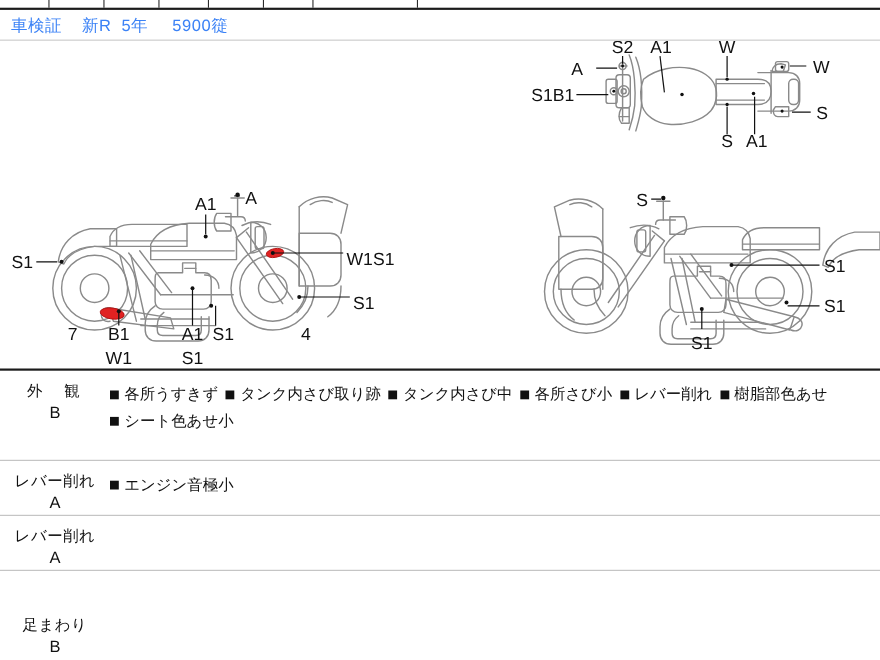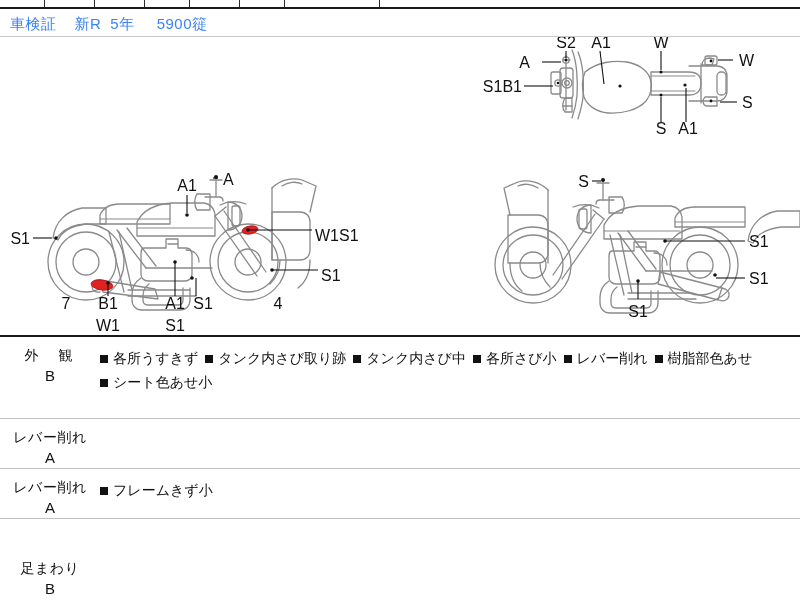--- a/index.html
+++ b/index.html
@@ -459,30 +459,30 @@
       <div class="eval-items item-wrap">
         <span class="item"><span class="bullet"></span><span class="itemtxt">各所うすきず</span></span><span class="sp"></span><span class="item"><span class="bullet"></span><span class="itemtxt">タンク内さび取り跡</span></span><span class="sp"></span><span class="item"><span class="bullet"></span><span class="itemtxt">タンク内さび中</span></span><span class="sp"></span><span class="item"><span class="bullet"></span><span class="itemtxt">各所さび小</span></span><span class="sp"></span><span class="item"><span class="bullet"></span><span class="itemtxt">レバー削れ</span></span><span class="sp"></span><span class="bullet"></span><span class="itemtxt">樹脂部色あせ</span><span class="sp"></span><span class="item"><span class="bullet"></span><span class="itemtxt">シート色あせ小</span></span>
       </div>
     </div>
 
     <div class="eval-row" style="height:50px">
       <div class="eval-cat">
         <div class="cat-name" style="letter-spacing:0.5px">レバー削れ</div>
         <div class="cat-grade">A</div>
       </div>
+      <div class="eval-items">
+        <span class="item"><span class="bullet"></span><span class="itemtxt">エンジン音極小</span></span>
+      </div>
     </div>
 
     <div class="eval-row" style="height:50px">
       <div class="eval-cat">
         <div class="cat-name" style="letter-spacing:0.5px">レバー削れ</div>
         <div class="cat-grade">A</div>
       </div>
-      <div class="eval-items">
-        <span class="item"><span class="bullet"></span><span class="itemtxt">フレームきず小</span></span>
-      </div>
     </div>
 
     <div class="eval-row last" style="height:80px">
       <div class="eval-cat">
         <div class="cat-name" style="letter-spacing:0.5px">足まわり</div>
         <div class="cat-grade">B</div>
       </div>
       <div class="eval-items"></div>
     </div>
 

